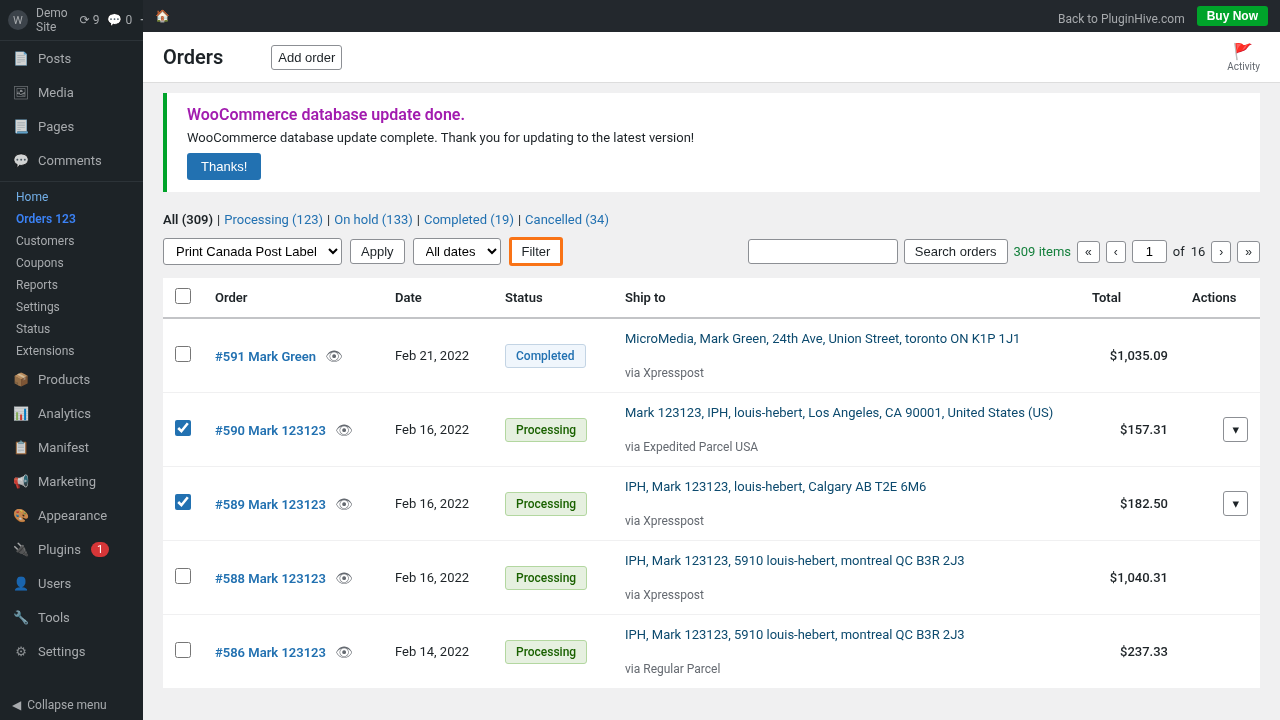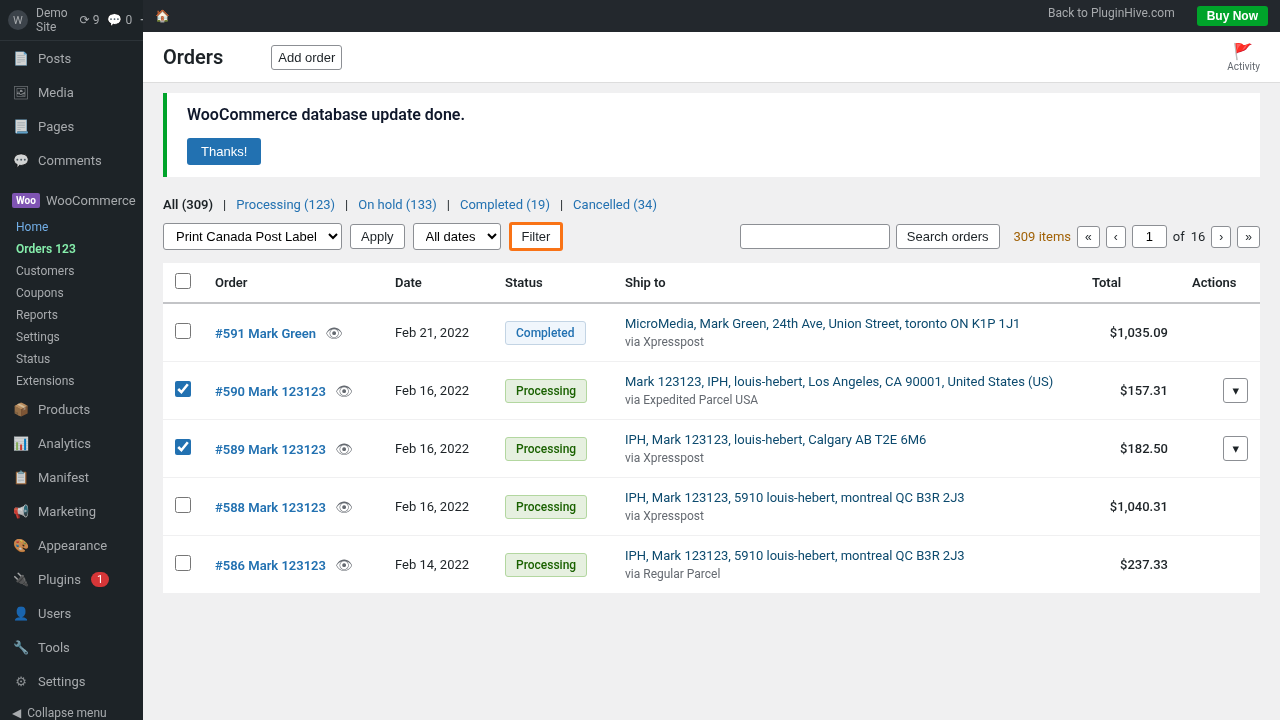--- a/index.html
+++ b/index.html
@@ -20,46 +20,46 @@
     .woo-header { display: flex; align-items: center; gap: 6px; padding: 8px 12px; color: #a7aaad; font-size: 13px; cursor: pointer; }
     .woo-icon { background: #7f54b3; color: #fff; font-size: 10px; padding: 2px 4px; border-radius: 2px; font-weight: bold; }
     .collapse-menu { display: flex; align-items: center; gap: 6px; padding: 8px 12px; color: #a7aaad; cursor: pointer; font-size: 12px; margin-top: auto; }
 
     
     #main { flex: 1; display: flex; flex-direction: column; overflow: hidden; }
 
     
     .top-bar { background: #23282d; display: flex; align-items: center; padding: 0 12px; height: 32px; flex-shrink: 0; justify-content: space-between; }
     .top-bar-left { display: flex; align-items: center; gap: 12px; color: #a7aaad; font-size: 12px; }
-    .top-bar-right { display: flex; align-items: flex-start; gap: 22px; }
+    .top-bar-right { display: flex; align-items: flex-end; gap: 12px; }
     .back-link { color: #a7aaad; font-size: 12px; cursor: pointer; }
     .buy-now-btn { background: #00a32a; color: #fff; border: none; padding: 3px 10px; border-radius: 3px; cursor: pointer; font-size: 12px; font-weight: 600; }
 
     
     #content { flex: 1; overflow-y: auto; background: #f0f0f1; padding: 0; }
 
     
     .orders-header { background: #fff; border-bottom: 1px solid #ddd; padding: 10px 20px; display: flex; align-items: center; justify-content: space-between; }
     .orders-title-row { display: flex; align-items: center; gap: 12px; }
     .page-title { font-size: 20px; font-weight: 600; }
     .add-order-btn { background: #fff; border: 1px solid #8c8f94; color: #1d2327; padding: 4px 6px; border-radius: 3px; cursor: pointer; font-size: 13px; margin-left: 36px; }
     .activity-btn { display: flex; flex-direction: column; align-items: center; font-size: 10px; color: #646970; cursor: pointer; }
     .flag-icon { font-size: 16px; }
 
     
     .notice { background: #fff; border-left: 4px solid #00a32a; padding: 12px 20px; margin: 10px 20px; display: flex; align-items: center; justify-content: space-between; }
     .notice-text { color: #1d2327; font-size: 13px; }
-    .notice-title { font-size: 16px; font-weight: 600; margin-bottom: 6px; color: #0f172a; }
+    .notice-title { font-size: 16px; font-weight: 600; margin-bottom: 6px; color: #a21caf; }
     .thanks-btn { background: #2271b1; color: #fff; border: none; padding: 6px 14px; border-radius: 3px; cursor: pointer; font-size: 13px; margin-top: 8px; }
 
     
     .orders-content { padding: 10px 20px; }
 
     
-    .filter-tabs { display: flex; gap: 10px; flex-wrap: wrap; margin-bottom: 10px; font-size: 13px; color: #2271b1; }
+    .filter-tabs { display: flex; gap: 4px; flex-wrap: wrap; margin-bottom: 10px; font-size: 13px; color: #2271b1; }
     .filter-tab { cursor: pointer; }
     .filter-tab.active { color: #1d2327; text-decoration: none; font-weight: 600; }
     .filter-sep { color: #1d2327; }
     .bulk-select { padding: 4px 8px; border: 1px solid #8c8f94; border-radius: 3px; background: #fff; font-size: 13px; cursor: pointer; }
     .apply-btn { background: #fff; border: 1px solid #8c8f94; color: #1d2327; padding: 4px 10px; border-radius: 3px; cursor: pointer; font-size: 13px; }
     .date-select { padding: 4px 8px; border: 1px solid #8c8f94; border-radius: 3px; background: #fff; font-size: 13px; cursor: pointer; }
     .customer-select { padding: 4px 8px; border: 1px solid #8c8f94; border-radius: 3px; background: #fff; font-size: 13px; cursor: pointer; min-width: 180px; }
     .filter-btn { background: #fff; border: 3px solid #f97316; color: #1d2327; padding: 4px 10px; border-radius: 3px; cursor: pointer; font-size: 13px; }
     .search-input { border: 1px solid #8c8f94; border-radius: 3px; padding: 4px 8px; font-size: 13px; width: 150px; }
     .search-orders-btn { background: #fff; border: 1px solid #8c8f94; color: #1d2327; padding: 4px 10px; border-radius: 3px; cursor: pointer; font-size: 13px; }
@@ -69,21 +69,21 @@
     
     .orders-table { width: 100%; border-collapse: collapse; background: #fff; }
     .orders-table th { padding: 10px 12px; text-align: left; font-size: 13px; font-weight: 600; color: #1d2327; border-bottom: 2px solid #c3c4c7; }
     .orders-table td { padding: 12px 12px; border-bottom: 1px solid #f0f0f1; vertical-align: middle; font-size: 13px; }
     .order-link { color: #2271b1; text-decoration: none; font-weight: 600; }
     .eye-icon { color: #646970; cursor: pointer; font-size: 14px; }
     .status-badge { display: inline-block; padding: 4px 10px; border-radius: 3px; font-size: 12px; font-weight: 500; }
     .status-completed { background: #f0f6fc; color: #2271b1; border: 1px solid #c3d4e4; }
     .status-processing { background: #e6f0e0; color: #1a6100; border: 1px solid #b3d7a0; }
     .ship-to-name { color: #0c4a6e; font-size: 13px; }
-    .ship-via { color: #646970; font-size: 12px; margin-top: 4px; }
+    .ship-via { color: #646970; font-size: 12px; margin-top: 20px; }
     .total-amount { font-size: 13px; font-weight: 500; }
     .action-btn { background: #fff; border: 1px solid #8c8f94; color: #1d2327; padding: 4px 8px; border-radius: 3px; cursor: pointer; font-size: 13px; }
     .checkbox { width: 16px; height: 16px; cursor: pointer; }
     .checkbox-checked { accent-color: #2271b1; }
     .th-checkbox { width: 30px; }
     .col-order { width: 180px; }
     .col-date { width: 110px; }
     .col-status { width: 120px; }
     .col-shipto { }
     .col-total { width: 100px; text-align: right; }
@@ -125,28 +125,24 @@
     <span class="nav-icon">📃</span>
     <span>Pages</span>
   </div>
   <div class="nav-item">
     <span class="nav-icon">💬</span>
     <span>Comments</span>
   </div>
 
   <div class="sidebar-divider"></div>
 
-  <div class="woo-header">
-    <span class="woo-icon">Woo</span>
-    <span>WooCommerce</span>
-  </div>
   <div class="nav-sub active">
     <span>Home</span>
   </div>
-  <div class="nav-sub active" style="color:#86efac;font-weight:600">
+  <div class="nav-sub active" style="color:#3b82f6;font-weight:600">
     <span>Orders</span>
     <span class="badge">123</span>
   </div>
   <div class="nav-sub">
     <span>Customers</span>
   </div>
   <div class="nav-sub">
     <span>Coupons</span>
   </div>
   <div class="nav-sub">
@@ -227,20 +223,21 @@
       </div>
       <div class="activity-btn">
         <span class="flag-icon">🚩</span>
         <span>Activity</span>
       </div>
     </div>
 
     <div class="notice">
       <div>
         <div class="notice-title">WooCommerce database update done.</div>
+        <div class="notice-text">WooCommerce database update complete. Thank you for updating to the latest version!</div>
         <button class="thanks-btn">Thanks!</button>
       </div>
     </div>
 
     <div class="orders-content">
 
       <div class="filter-tabs">
         <span class="filter-tab active">
           <span>All</span> (<span>309</span>)
         </span>
@@ -267,21 +264,21 @@
           <option>Print Canada Post Label</option>
         </select>
         <button class="apply-btn">Apply</button>
         <select class="date-select">
           <option>All dates</option>
         </select>
         <button class="filter-btn">Filter</button>
         <div style="margin-left:auto; display:flex; align-items:center; gap:6px;">
           <input class="search-input" type="text" placeholder="" style="">
           <button class="search-orders-btn">Search orders</button>
-          <span style="margin-left:8px; color:#a16207;">309 items</span>
+          <span style="margin-left:0; color:#15803d;">309 items</span>
           <button class="pag-btn">«</button>
           <button class="pag-btn">‹</button>
           <input class="pag-input" type="text" value="1" style="">
           <span>of</span>
           <span>16</span>
           <button class="pag-btn">›</button>
           <button class="pag-btn">»</button>
         </div>
       </div>
 

